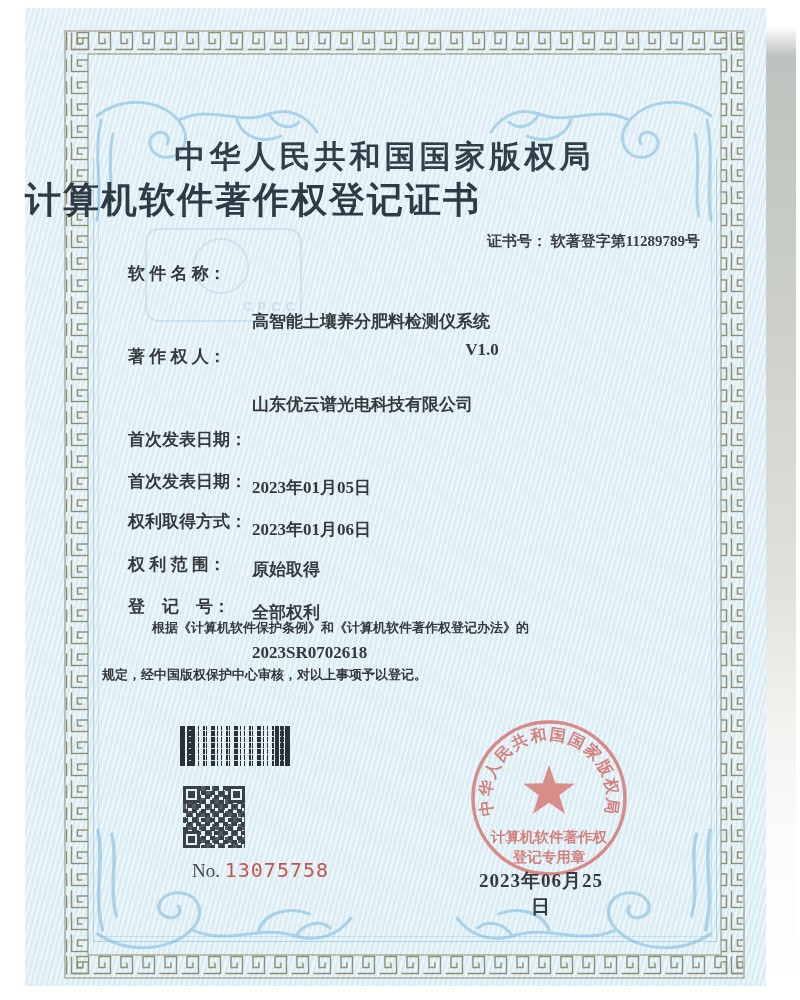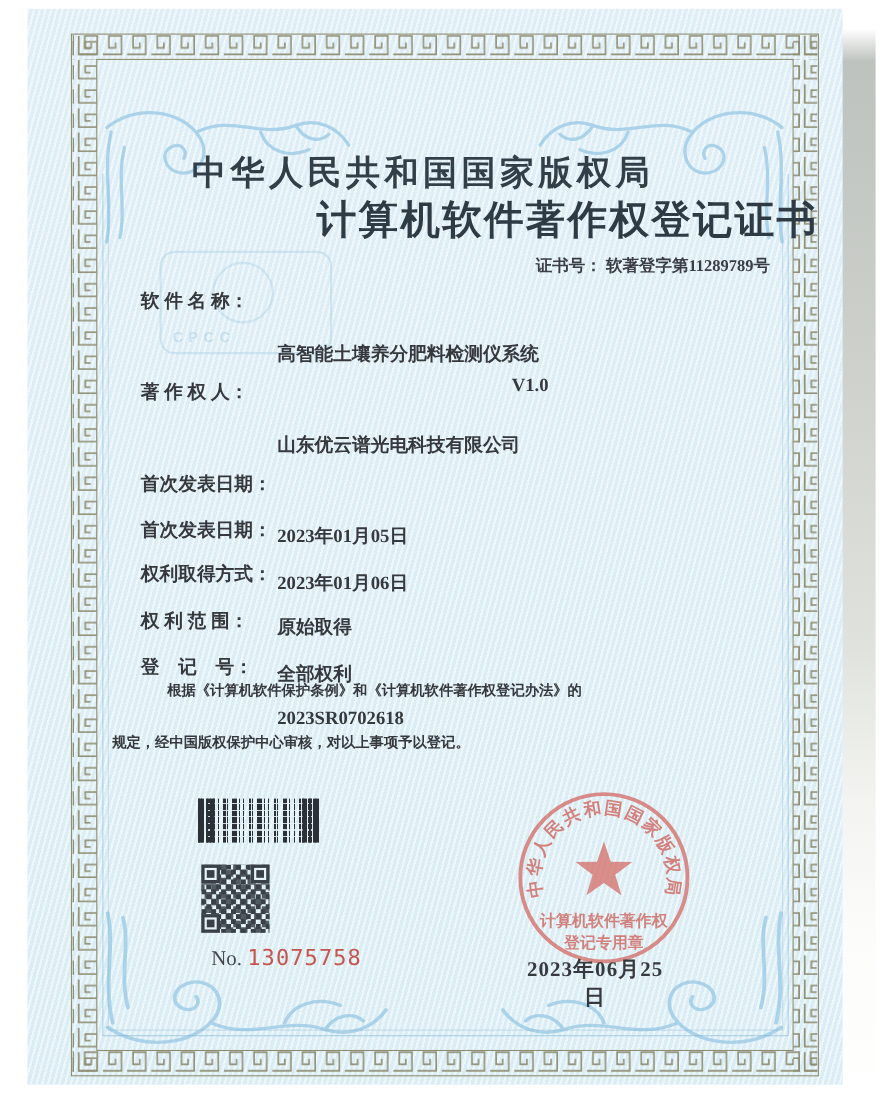--- a/index.html
+++ b/index.html
@@ -17,26 +17,26 @@
   .inner-line{position:absolute;left:68px;right:49px;top:150px;bottom:44px;
         border-left:1px solid rgba(130,185,215,.55);border-right:1px solid rgba(130,185,215,.55);
         border-bottom:1px solid rgba(130,185,215,.55);}
   .inner-line2{position:absolute;left:73px;right:54px;top:155px;bottom:49px;
         border-left:1px solid rgba(130,185,215,.33);border-right:1px solid rgba(130,185,215,.33);
         border-bottom:1px solid rgba(130,185,215,.33);}
   .watermark{position:absolute;left:120px;top:220px;width:153px;height:90px;border-radius:14px;
         border:2px solid rgba(150,195,220,.38);opacity:.85;}
   .watermark .wm-circle{position:absolute;left:46px;top:8px;width:52px;height:52px;border-radius:50%;
         border:2px solid rgba(150,195,220,.35);}
-  .watermark .wm-text{position:absolute;left:0;right:0;bottom:6px;text-align:left;
+  .watermark .wm-text{position:absolute;left:0;right:0;bottom:6px;text-align:right;
         font-family:"Liberation Sans",sans-serif;font-weight:bold;font-size:13px;
         letter-spacing:5px;color:rgba(150,195,220,.45);padding-left:10px;}
   .title1{position:absolute;left:0;right:22px;top:128px;text-align:center;
         font-size:31px;font-weight:bold;letter-spacing:4px;color:#323f49;}
-  .title2{position:absolute;left:0;right:22px;top:168px;text-align:right;
+  .title2{position:absolute;left:0;right:22px;top:168px;text-align:left;
         font-size:36px;font-weight:bold;letter-spacing:2px;color:#2e3b45;}
   .certno{position:absolute;right:66px;top:224px;font-size:15px;font-weight:bold;color:#3a3e44;text-align:right;}
   .row{position:absolute;font-size:17px;font-weight:bold;color:#35383c;}
   .row .lbl{position:absolute;left:103px;top:0;width:130px;white-space:pre;}
   .row .val{position:absolute;left:227px;top:0;white-space:pre;width:460px;margin-top:48px;}
   .val2{display:block;margin-top:7px;text-align:center;}
   .statement{position:absolute;left:77px;top:596px;width:618px;font-size:13px;
         font-weight:bold;color:#35383c;line-height:47px;}
   .statement .l1{text-indent:50px;}
   .barcode{position:absolute;left:155px;top:718px;width:110px;height:40px;

